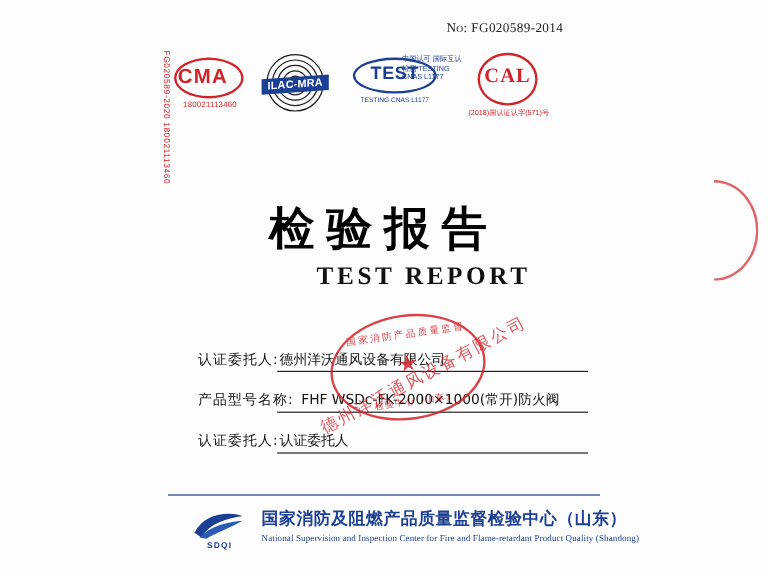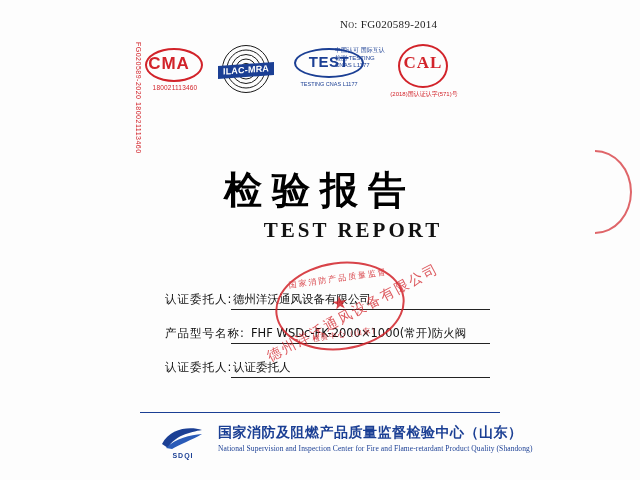--- a/index.html
+++ b/index.html
@@ -26,21 +26,21 @@
   .report-no {
     position: absolute;
     top: 18px;
     left: 340px;
     font-size: 11px;
     letter-spacing: 0.3px;
     color: #222;
     font-family: "Liberation Serif", serif;
     white-space: nowrap;
   }
-  .report-no .no-label { font-variant: small-caps; }
+  .report-no .no-label { font-variant: small-caps; margin-left: 32px; }
 
   
   .logo-strip {
     position: absolute;
     top: 42px;
     left: 130px;
     width: 320px;
     height: 70px;
   }
 

